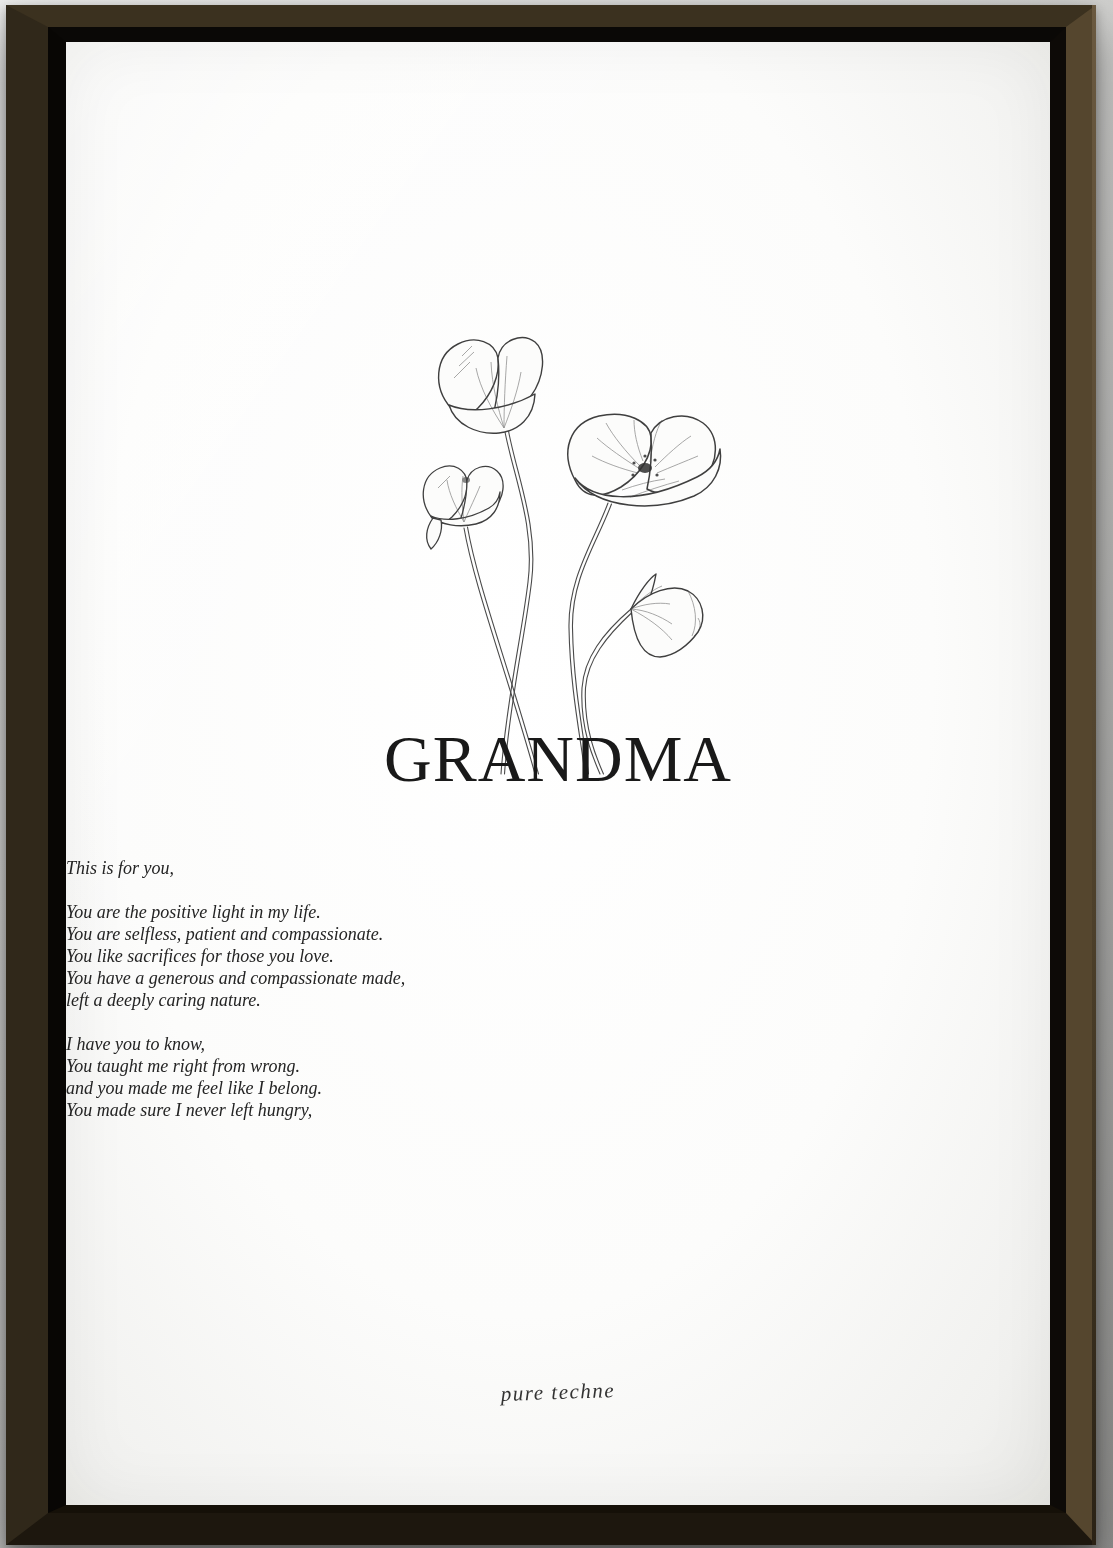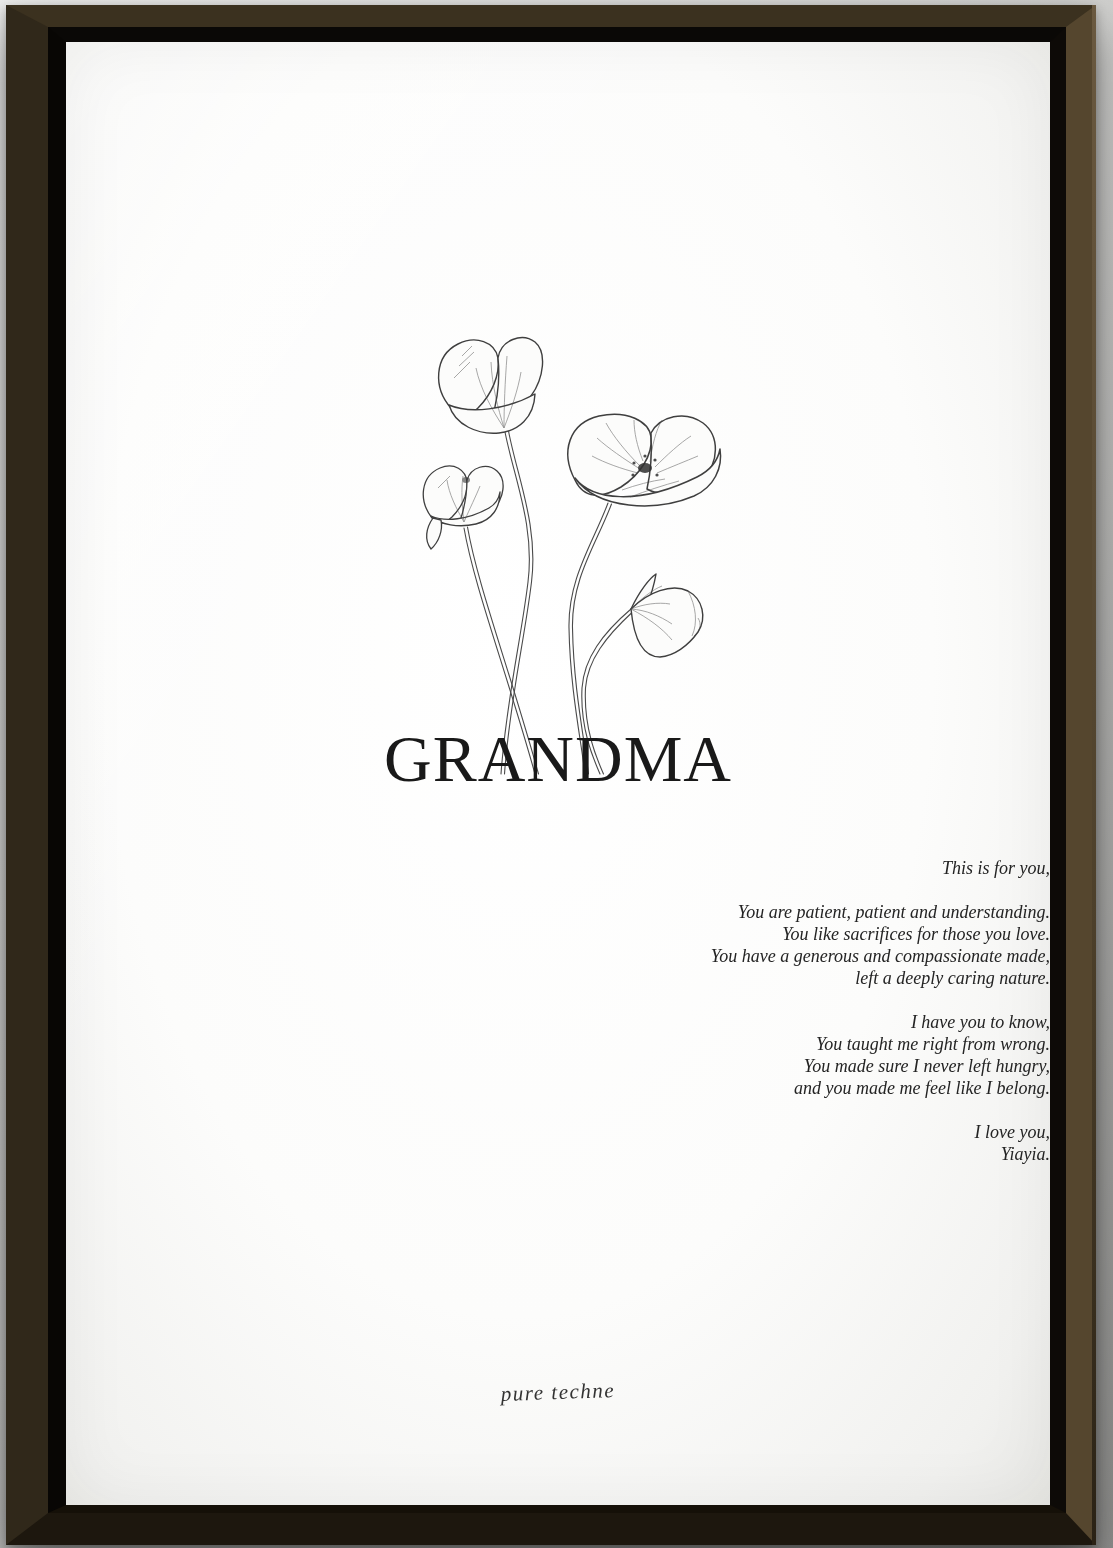--- a/index.html
+++ b/index.html
@@ -44,21 +44,21 @@
   
   .title{
     position:absolute;top:684px;left:0;width:100%;margin:0;
     text-align:center;font-weight:400;
     font-size:66px;line-height:66px;letter-spacing:1px;
     color:#191919;
     font-family:"Liberation Serif", serif;
   }
   .poem{
     position:absolute;top:815px;left:0;width:100%;
-    text-align:right;font-style:italic;
+    text-align:left;font-style:italic;
     font-size:18px;line-height:22px;color:#242424;
     font-family:"Liberation Serif", serif;
   }
   .poem p{margin:0;}
   .poem .stanza{margin-top:22px;}
   .signature{
     position:absolute;top:1338px;left:0;width:100%;
     text-align:center;font-style:italic;
     font-size:21px;letter-spacing:1.5px;color:#333;
     transform:rotate(-2deg);
@@ -151,34 +151,31 @@
           <path d="M300,263 C308,278 310,295 304,308"></path>
           <path d="M310,290 C314,296 312,304 306,308"></path>
         </g>
       </svg>
 
       <h1 class="title">GRANDMA</h1>
 
       <div class="poem">
         <p>This is for you,</p>
         <div class="stanza">
-          <p>You are patient, patient and understanding.</p>
+          <p>You are the positive light in my life.</p>
+          <p>You are selfless, patient and compassionate.</p>
           <p>You like sacrifices for those you love.</p>
           <p>You have a generous and compassionate made,</p>
           <p>left a deeply caring nature.</p>
         </div>
         <div class="stanza">
           <p>I have you to know,</p>
           <p>You taught me right from wrong.</p>
+          <p>and you made me feel like I belong.</p>
           <p>You made sure I never left hungry,</p>
-          <p>and you made me feel like I belong.</p>
-        </div>
-        <div class="stanza">
-          <p>I love you,</p>
-          <p>Yiayia.</p>
         </div>
       </div>
 
       <div class="signature">pure techne</div>
 
     </div>
   </div>
 </div>
 
 </body></html>

